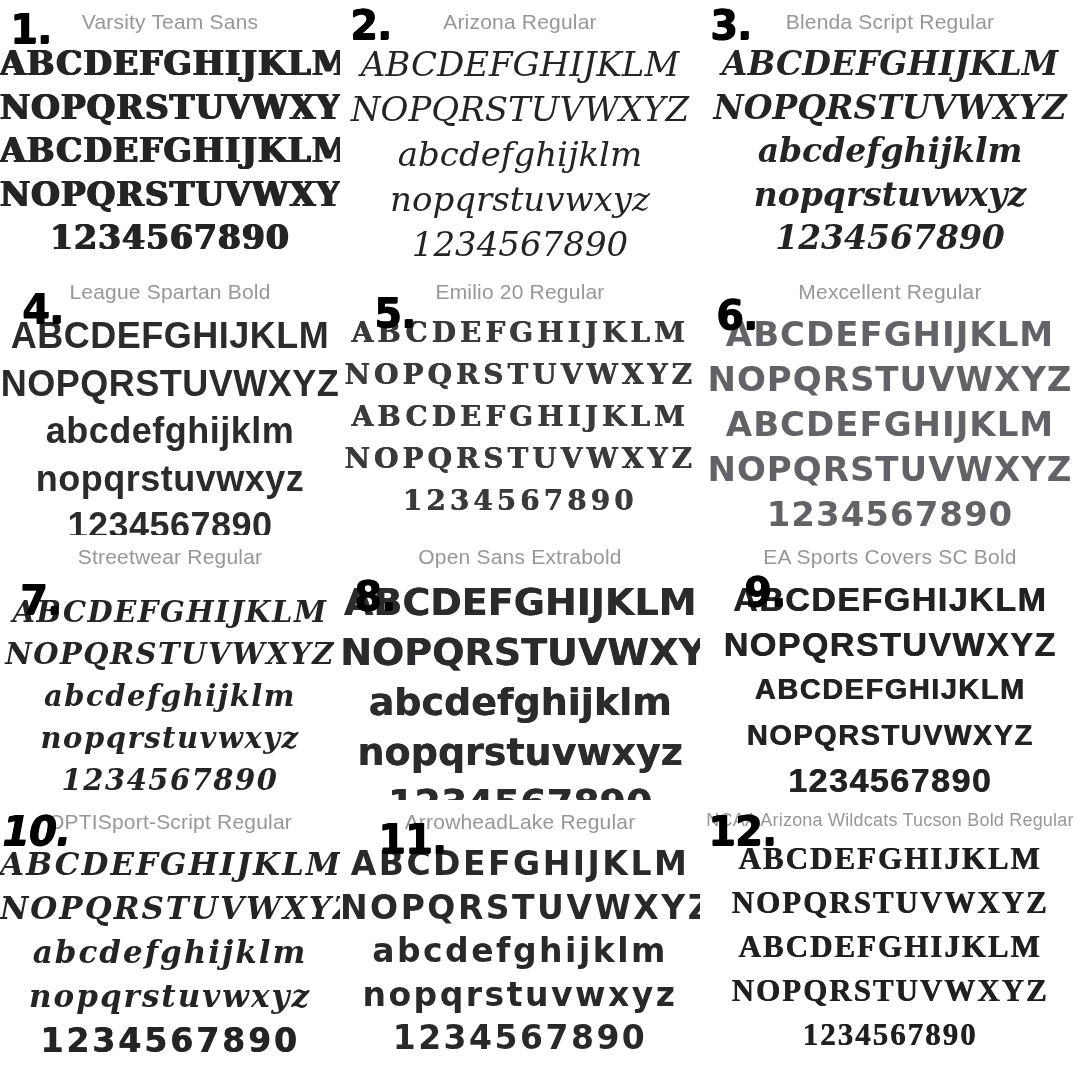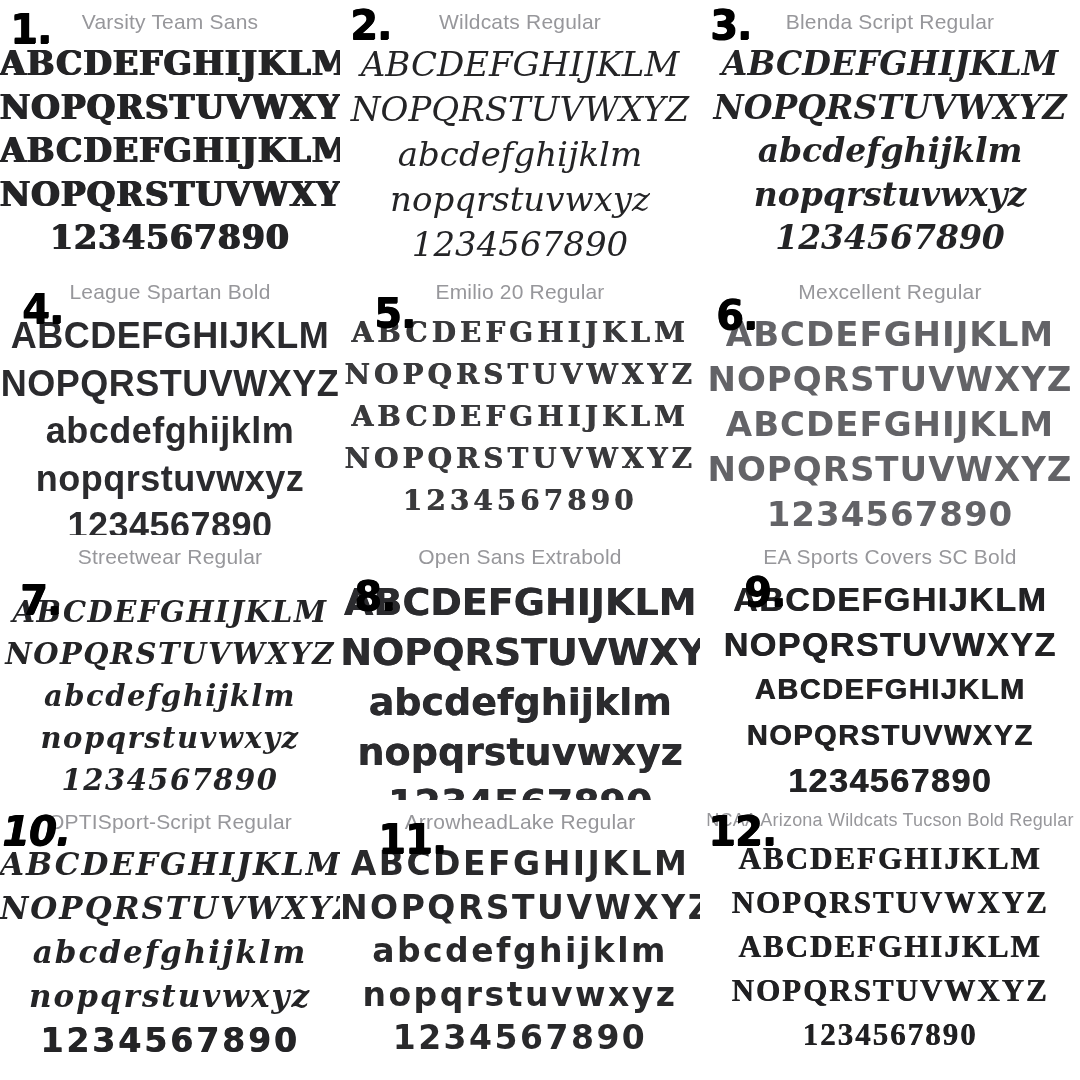--- a/index.html
+++ b/index.html
@@ -130,21 +130,21 @@
       <div class="line">ABCDEFGHIJKLM</div>
       <div class="line">NOPQRSTUVWXYZ</div>
       <div class="line">ABCDEFGHIJKLM</div>
       <div class="line">NOPQRSTUVWXYZ</div>
       <div class="line">1234567890</div>
     </div>
   </section>
 
   <section class="cell cell-2">
     <div class="num">2.</div>
-    <div class="label">Wildcats Regular</div>
+    <div class="label">Arizona Regular</div>
     <div class="lines style-playball">
       <div class="line">ABCDEFGHIJKLM</div>
       <div class="line">NOPQRSTUVWXYZ</div>
       <div class="line">abcdefghijklm</div>
       <div class="line">nopqrstuvwxyz</div>
       <div class="line">1234567890</div>
     </div>
   </section>
 
   <section class="cell cell-3">

